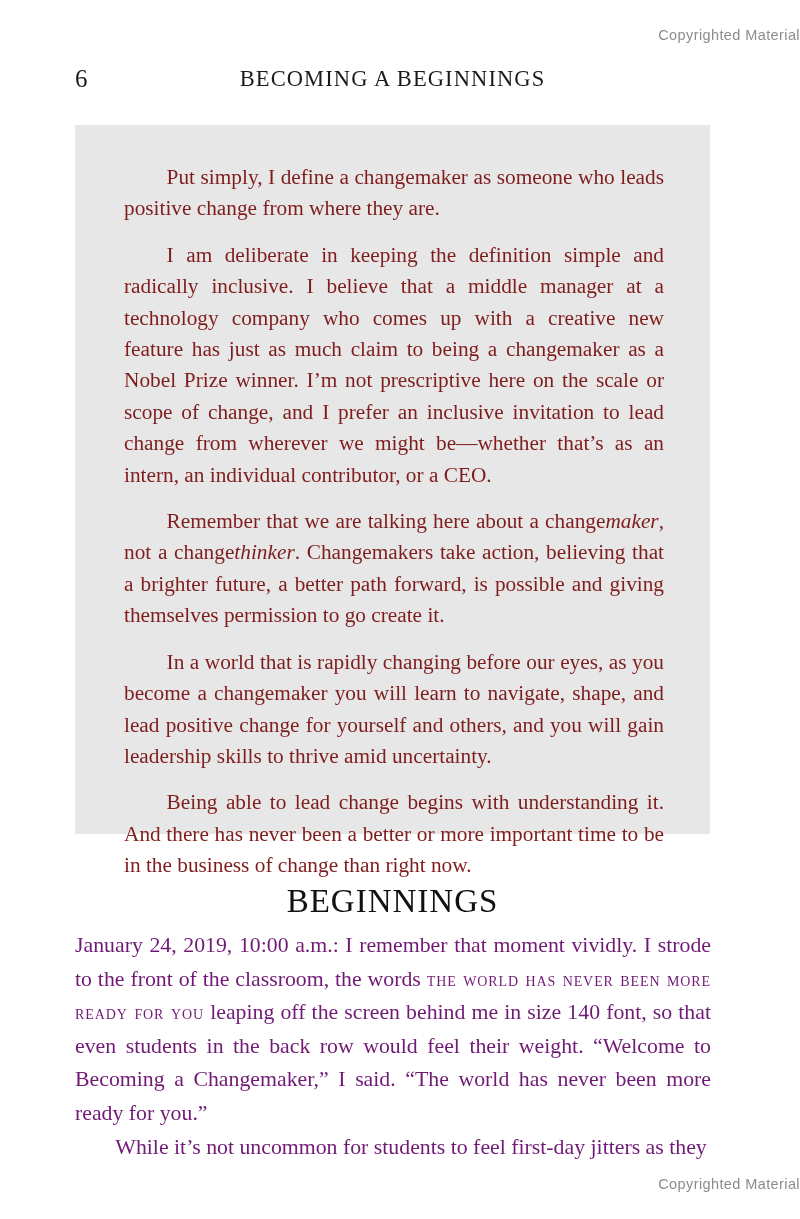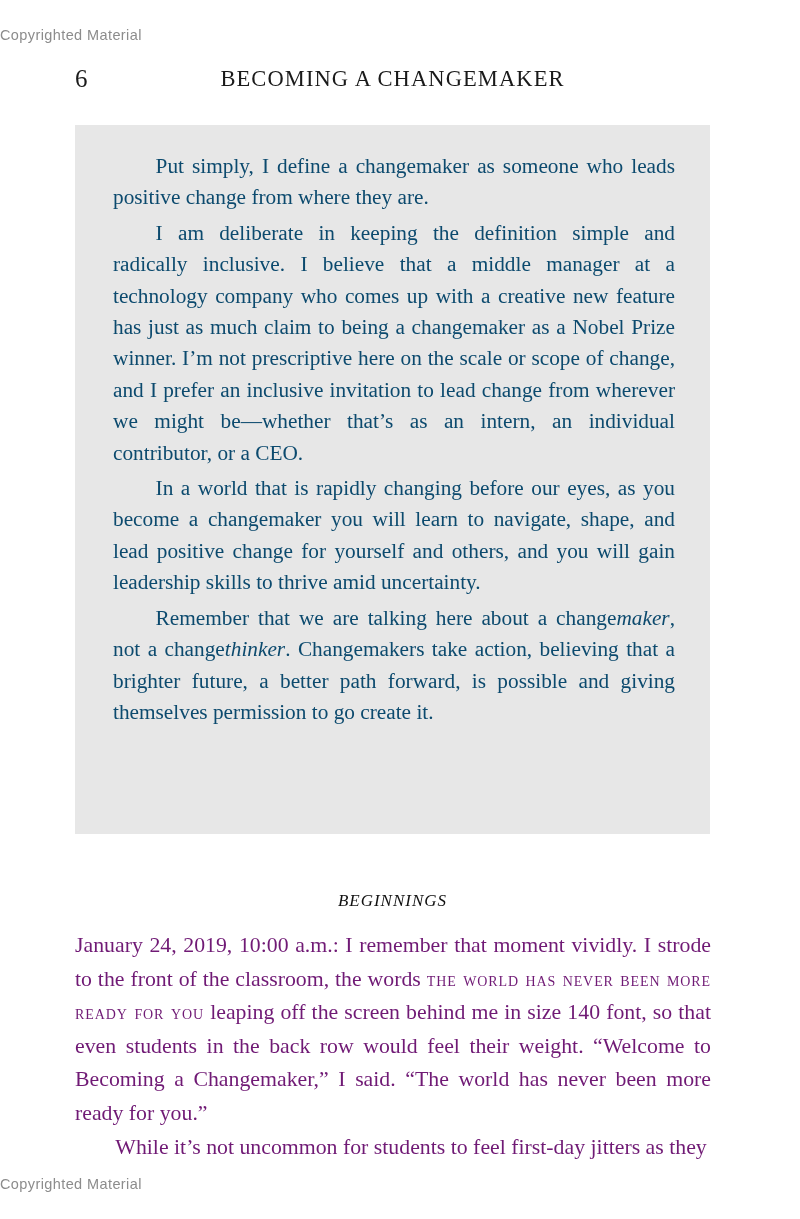--- a/index.html
+++ b/index.html
@@ -21,21 +21,21 @@
     width: 800px;
     height: 1219px;
     box-sizing: border-box;
   }
 
   
   .watermark {
     position: absolute;
     left: 0;
     width: 800px;
-    text-align: left;
+    text-align: right;
     font-family: "Liberation Sans", "DejaVu Sans", sans-serif;
     font-size: 14.5px;
     letter-spacing: 0.4px;
     color: #8c8c8c;
     user-select: none;
   }
   .watermark-top { top: 27px; }
   .watermark-bottom { top: 1176px; }
 
   
@@ -71,43 +71,42 @@
     position: absolute;
     left: 75px;
     top: 125px;
     width: 635px;
     height: 709px;
     background: #e7e7e7;
     box-sizing: border-box;
     padding: 22px 31px 18px 34px;
   }
   .callout p {
-    margin: 4px;
+    margin: 15px;
     font-size: 21.3px;
     line-height: 31.4px;
     text-align: justify;
     text-indent: 2.0em;
     hyphens: auto;
     -webkit-hyphens: auto;
-    color: #0c4a6e;
+    color: #7f1d1d;
   }
   .callout p em { font-style: italic; }
 
   
   .section-heading {
     position: absolute;
     left: 75px;
     top: 884px;
     width: 635px;
     text-align: center;
-    font-size: 17px;
+    font-size: 33px;
     line-height: 34px;
     letter-spacing: 1.0px;
     color: #111111;
-    font-style: italic;
   }
 
   
   .body-text {
     position: absolute;
     left: 75px;
     top: 929px;
     width: 636px;
   }
   .body-text p {
@@ -129,28 +128,29 @@
 </style>
 </head>
 <body>
 
 <div class="page">
 
   <div class="watermark watermark-top">Copyrighted Material</div>
 
   <div class="running-head">
     <span class="folio">6</span>
-    <span class="running-title">BECOMING A CHANGEMAKER</span>
+    <span class="running-title">BECOMING A BEGINNINGS</span>
   </div>
 
   <div class="callout">
     <p>Put simply, I define a changemaker as someone who leads positive change from where they are.</p>
     <p>I am deliberate in keeping the definition simple and radically inclusive. I believe that a middle manager at a technology company who comes up with a creative new feature has just as much claim to being a changemaker as a Nobel Prize winner. I’m not prescriptive here on the scale or scope of change, and I prefer an inclusive invitation to lead change from wherever we might be—whether that’s as an intern, an individual contributor, or a CEO.</p>
+    <p><span>Remember that we are talking here about a change</span><em>maker</em><span>, not a change</span><em>thinker</em><span>. Changemakers take action, believing that a brighter future, a better path forward, is possible and giving themselves permission to go create it.</span></p>
     <p>In a world that is rapidly changing before our eyes, as you become a changemaker you will learn to navigate, shape, and lead positive change for yourself and others, and you will gain leadership skills to thrive amid uncertainty.</p>
-    <p><span>Remember that we are talking here about a change</span><em>maker</em><span>, not a change</span><em>thinker</em><span>. Changemakers take action, believing that a brighter future, a better path forward, is possible and giving themselves permission to go create it.</span></p>
+    <p>Being able to lead change begins with understanding it. And there has never been a better or more important time to be in the business of change than right now.</p>
   </div>
 
   <div class="section-heading">BEGINNINGS</div>
 
   <div class="body-text">
     <p><span>January 24, 2019, 10:00 a.m.: I remember that moment vividly. I strode to the front of the classroom, the words </span><span class="smallcaps">the world has never been more ready for you</span><span> leaping off the screen behind me in size 140 font, so that even students in the back row would feel their weight. “Welcome to Becoming a Changemaker,” I said. “The world has never been more ready for you.”</span></p>
     <p class="indented">While it’s not uncommon for students to feel first-day jitters as they</p>
   </div>
 
   <div class="watermark watermark-bottom">Copyrighted Material</div>

